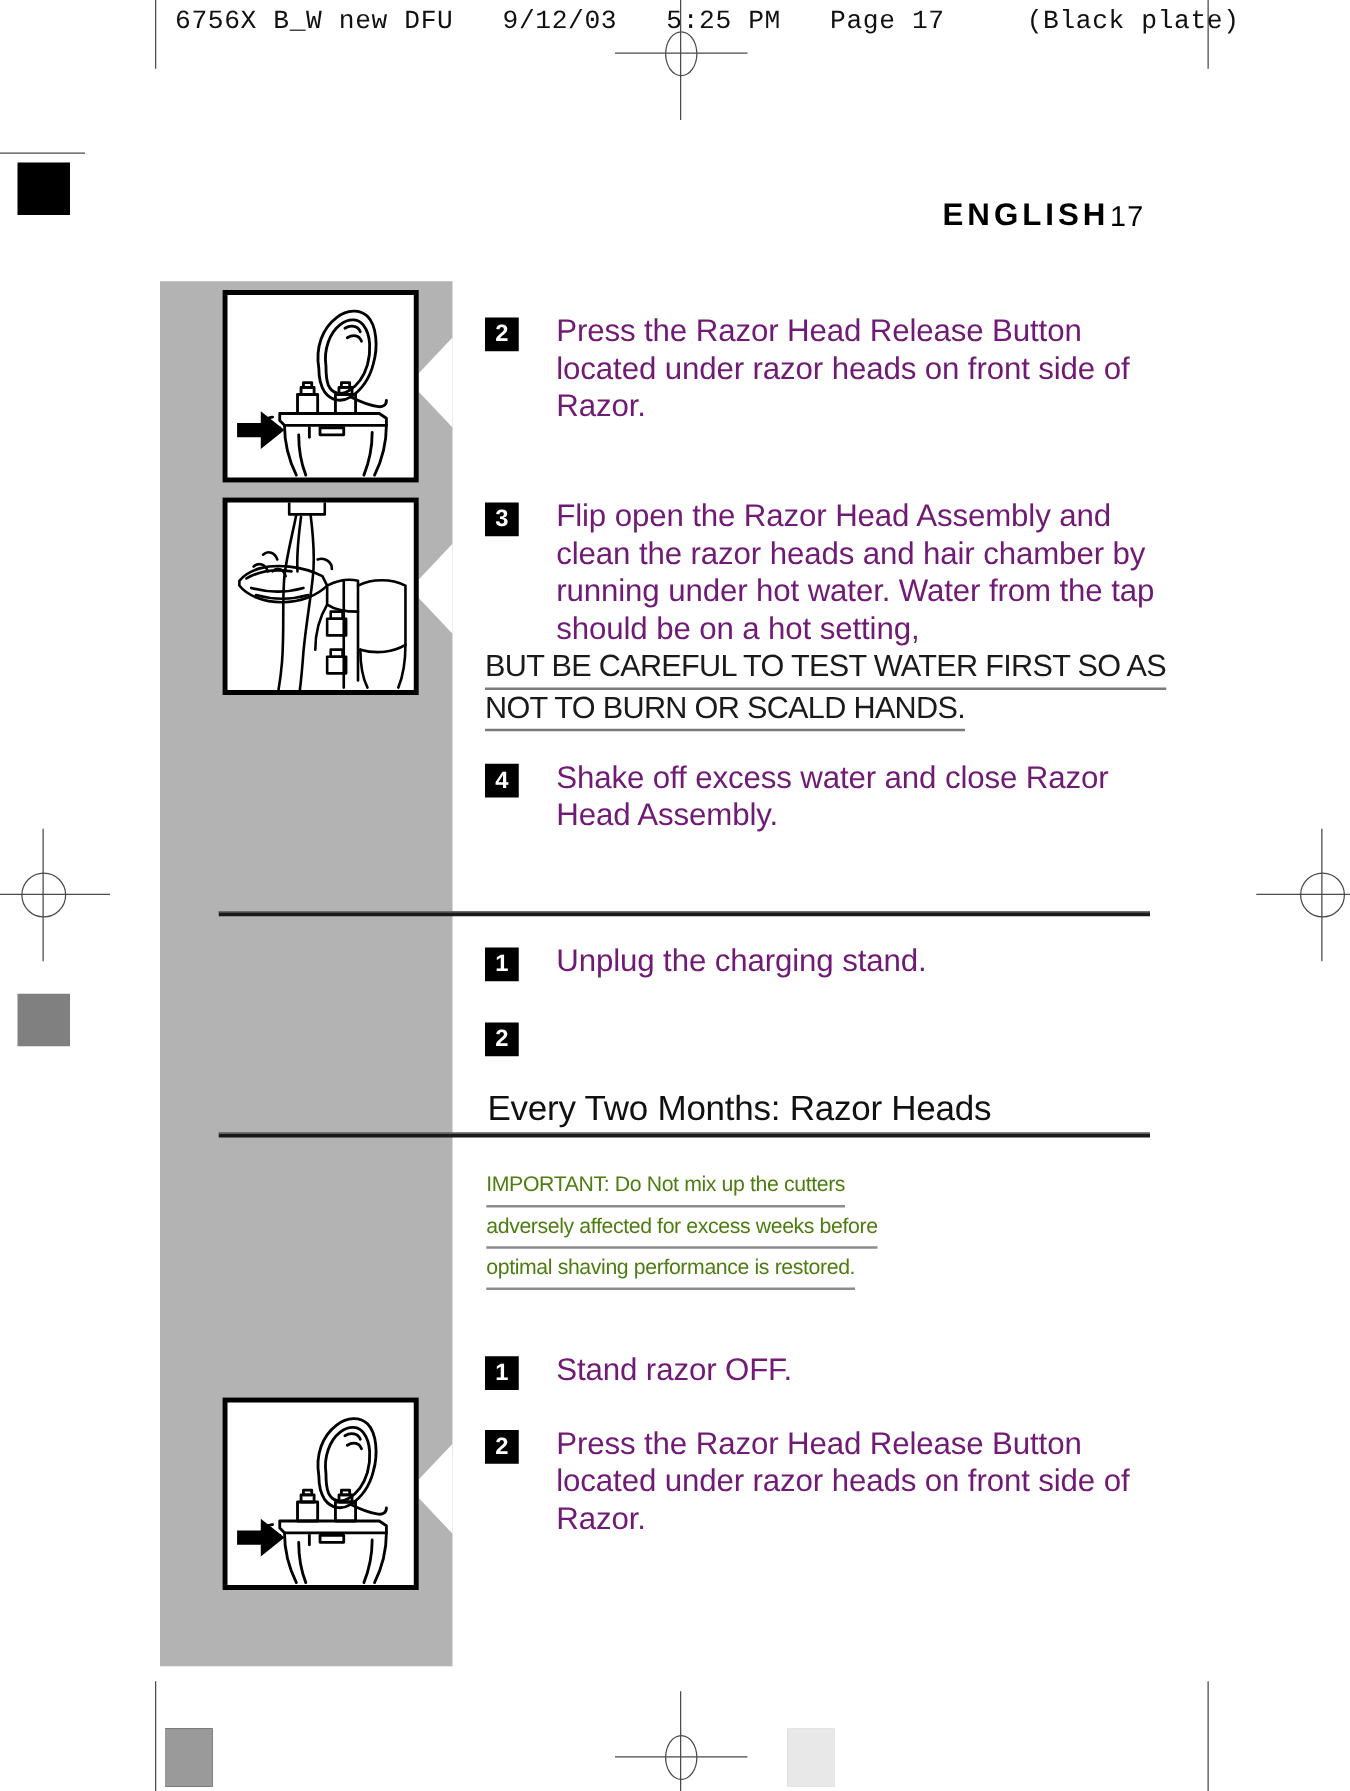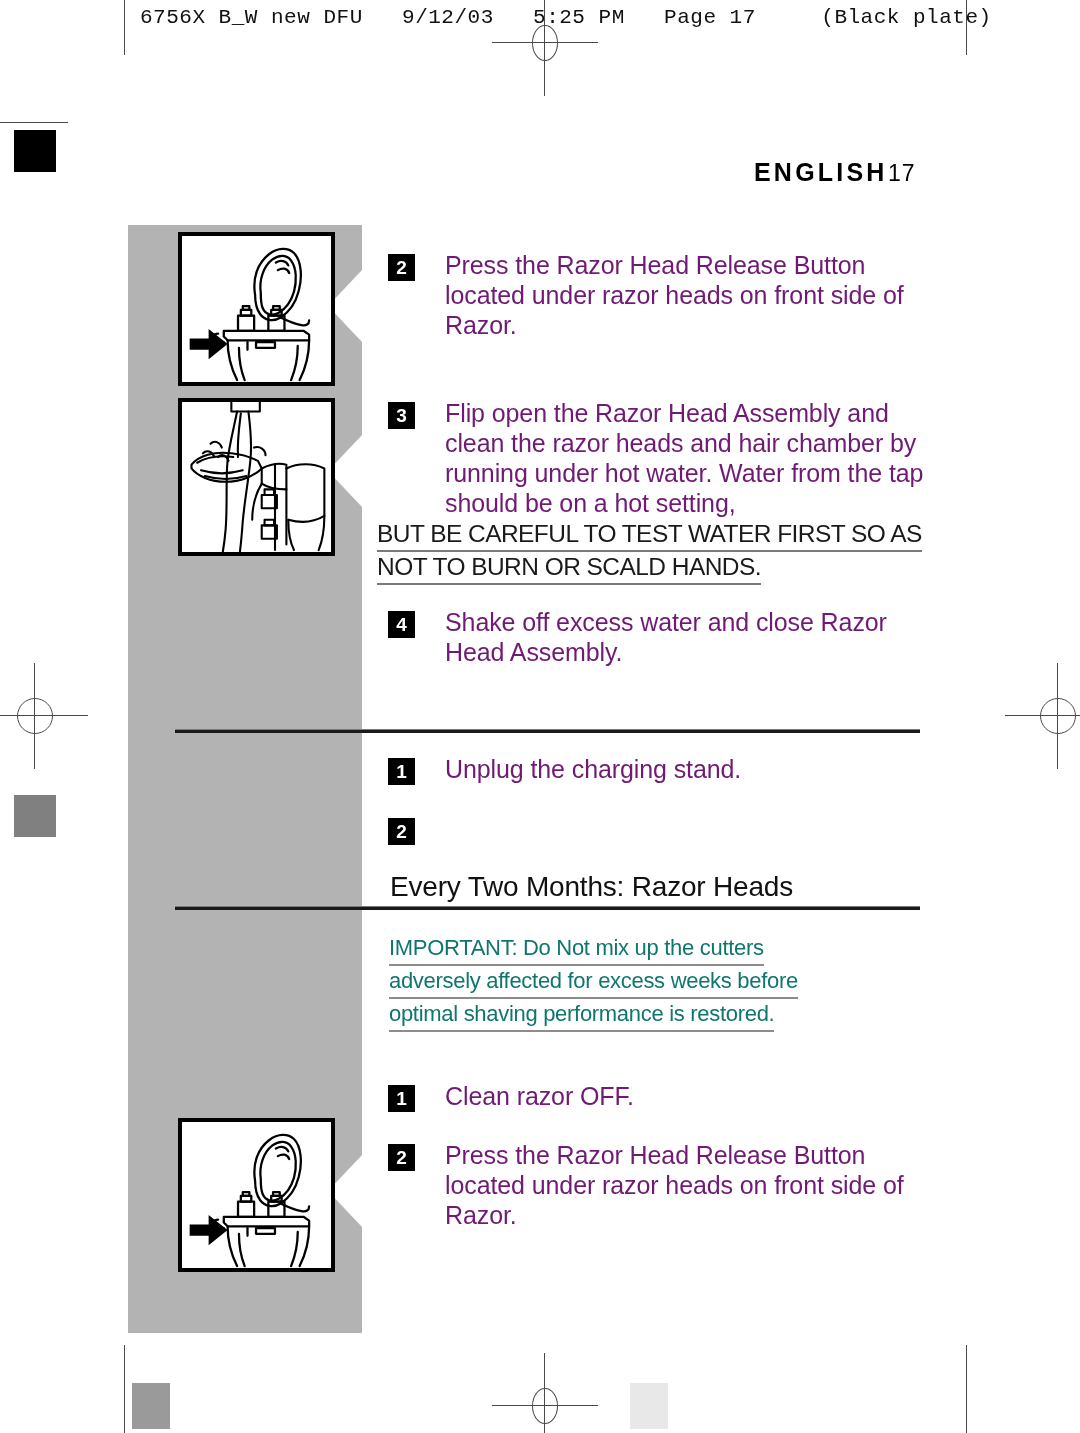--- a/index.html
+++ b/index.html
@@ -88,21 +88,21 @@
 
   .section-head{
     position:absolute;font-size:28px;color:#111;letter-spacing:-0.2px;
   }
   .section-rule{
     position:absolute;left:175px;width:745px;height:3px;background:#1a1a1a;
     border-top:1px solid #7a7a7a;
   }
 
   .important{
-    position:absolute;font-size:22px;line-height:30px;color:#0f766e;
+    position:absolute;font-size:17px;line-height:30px;color:#4d7c0f;
     letter-spacing:-0.3px;white-space:nowrap;
   }
   .important span{
     display:block;border-bottom:2px solid #8c8c8c;padding-bottom:1px;
     width:max-content;
   }
 
   
   .wedge{position:absolute;width:38px;height:46px;}
 </style>
@@ -223,21 +223,21 @@
   <div class="step" style="left:388px;top:250px;width:540px;">
     <div class="num-box">2</div>
     <div class="step-text">Press the Razor Head Release Button located under razor heads on front side of Razor.</div>
   </div>
 
   <div class="step" style="left:388px;top:398px;width:545px;">
     <div class="num-box">3</div>
     <div class="step-text">Flip open the Razor Head Assembly and clean the razor heads and hair chamber by running under hot water. Water from the tap should be on a hot setting,</div>
   </div>
 
-  <div class="caution" style="left:377px;top:519px;">
+  <div class="caution" style="left:388px;top:519px;">
     <span>BUT BE CAREFUL TO TEST WATER FIRST SO AS</span>
     <span>NOT TO BURN OR SCALD HANDS.</span>
   </div>
 
   <div class="step" style="left:388px;top:607px;width:540px;">
     <div class="num-box">4</div>
     <div class="step-text">Shake off excess water and close Razor Head Assembly.</div>
   </div>
 
   <div class="section-rule" style="top:729px;"></div>
@@ -255,21 +255,21 @@
   <div class="section-rule" style="top:906px;"></div>
 
   <div class="important" style="left:389px;top:933px;">
     <span>IMPORTANT: Do Not mix up the cutters</span>
     <span>adversely affected for excess weeks before</span>
     <span>optimal shaving performance is restored.</span>
   </div>
 
   <div class="step" style="left:388px;top:1081px;width:540px;">
     <div class="num-box">1</div>
-    <div class="step-text">Clean razor OFF.</div>
+    <div class="step-text">Stand razor OFF.</div>
   </div>
 
   <div class="step" style="left:388px;top:1140px;width:540px;">
     <div class="num-box">2</div>
     <div class="step-text">Press the Razor Head Release Button located under razor heads on front side of Razor.</div>
   </div>
 
   <div class="illus" style="left:178px;top:1118px;width:157px;height:154px;">
     <svg viewBox="0 0 157 154" xmlns="http://www.w3.org/2000/svg">
       <g fill="none" stroke="#000" stroke-width="2.4" stroke-linejoin="round" stroke-linecap="round">

